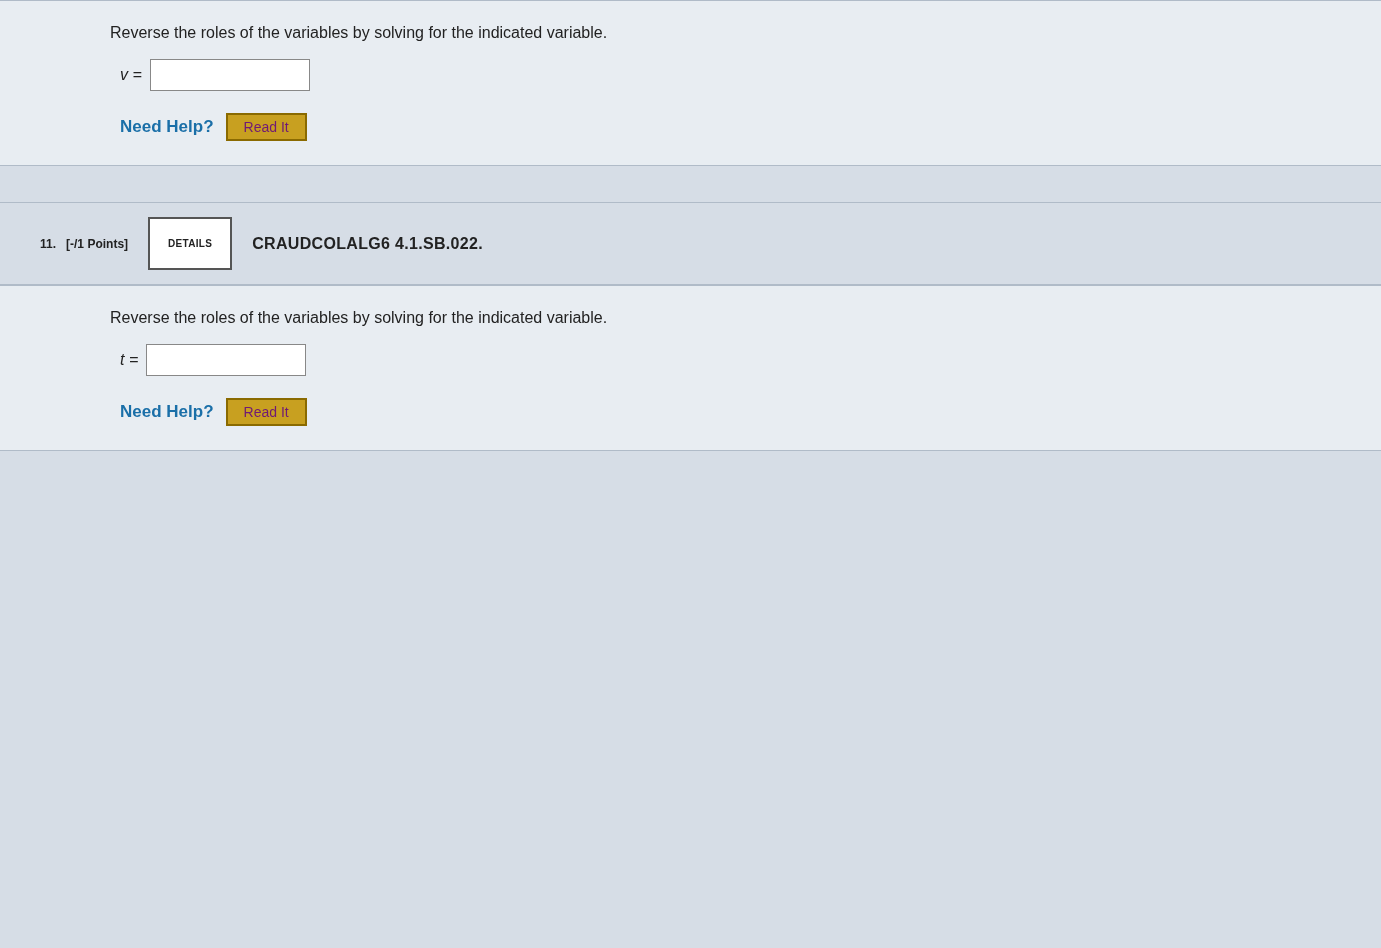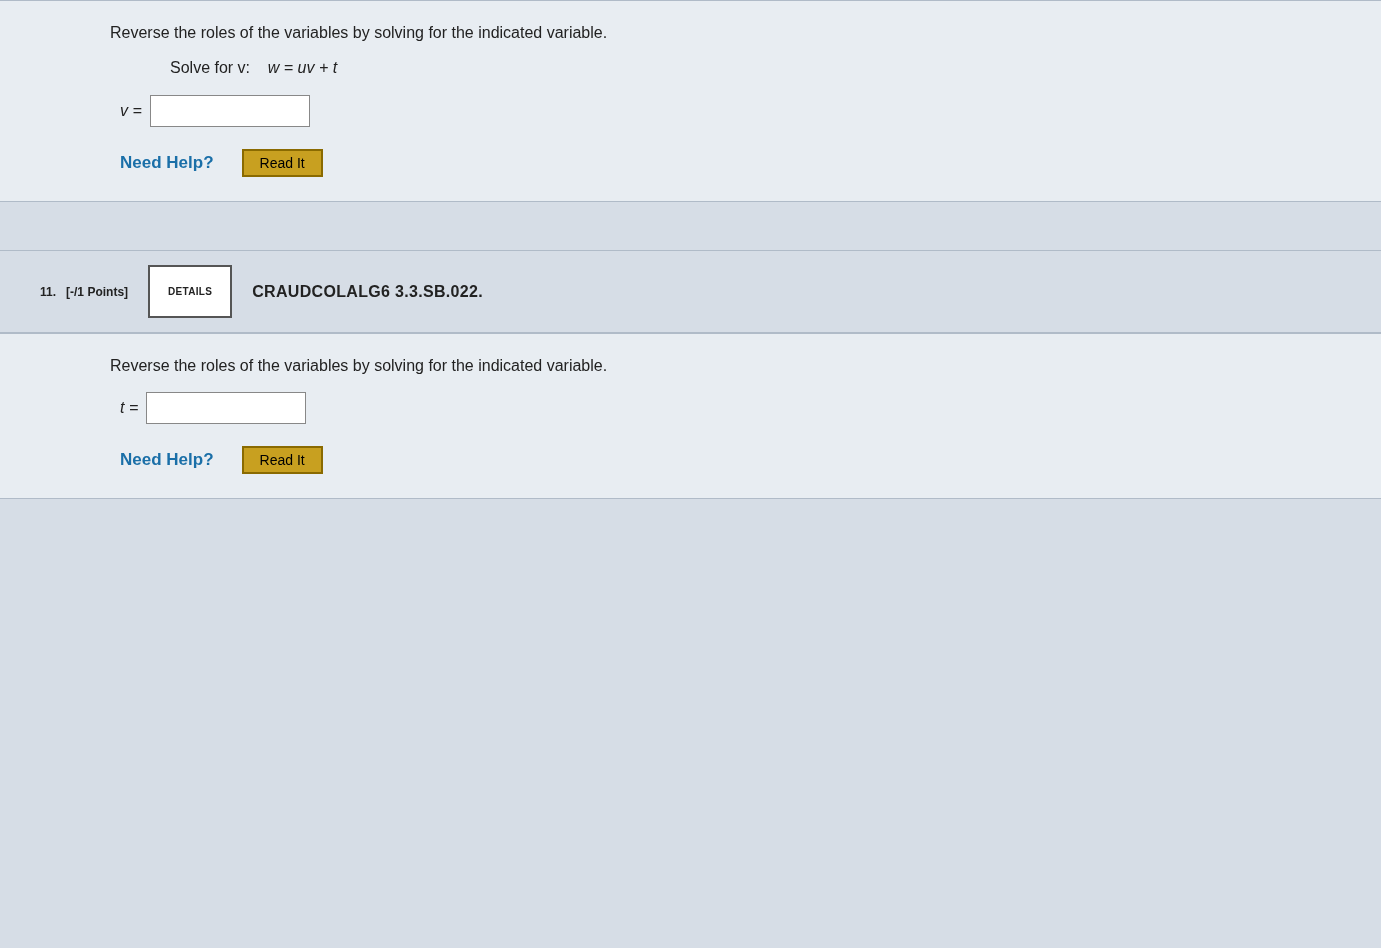--- a/index.html
+++ b/index.html
@@ -21,21 +21,21 @@
       width: 100%;
       padding: 0;
     }
 
     
     .problem-card {
       background-color: #e8edf2;
       border-top: 1px solid #b0bbc8;
       border-bottom: 1px solid #b0bbc8;
       padding: 20px 110px 24px 110px;
-      margin-bottom: 12px;
+      margin-bottom: 0;
     }
 
     .problem-instruction {
       font-size: 16px;
       color: #222;
       margin-bottom: 14px;
       line-height: 1.5;
     }
 
     .solve-for-line {
@@ -64,33 +64,33 @@
       height: 32px;
       border: 1px solid #888;
       background: #fff;
       padding: 0 6px;
       font-size: 15px;
     }
 
     .need-help-row {
       display: flex;
       align-items: center;
-      gap: 28px;
+      gap: 12px;
       margin-left: 10px;
     }
 
     .need-help-text {
       font-size: 17px;
       font-weight: bold;
       color: #1a6fa8;
     }
 
     .read-it-btn {
       background-color: #c8a020;
-      color: #000000;
+      color: #701a75;
       border: 2px solid #8a6a00;
       padding: 4px 16px;
       font-size: 14px;
       cursor: pointer;
       font-weight: normal;
       text-align: center;
     }
 
     
     .spacer {
@@ -139,44 +139,40 @@
       font-style: italic;
     }
   </style>
 </head>
 <body>
 
 <div class="page-container">
 
   <div class="problem-card">
     <div class="problem-instruction">Reverse the roles of the variables by solving for the indicated variable.</div>
-    <div class="solve-for-line">
-      <span>Solve for v:</span>
-      &nbsp;&nbsp;&nbsp;<span class="math">w = uv + t</span>
-    </div>
     <div class="answer-row">
       <span class="variable-label math">v =</span>
       <input class="answer-input" type="text" style="">
     </div>
     <div class="need-help-row">
       <span class="need-help-text">Need Help?</span>
       <button class="read-it-btn">Read It</button>
     </div>
   </div>
 
   <div class="spacer"></div>
 
   <div class="problem-header">
     <span class="problem-number">
       <span>11.</span>
       &nbsp;
       <span>[-/1 Points]</span>
     </span>
     <button class="details-btn">DETAILS</button>
-    <span class="problem-code">CRAUDCOLALG6 3.3.SB.022.</span>
+    <span class="problem-code">CRAUDCOLALG6 4.1.SB.022.</span>
   </div>
 
   <div class="problem-card">
     <div class="problem-instruction">Reverse the roles of the variables by solving for the indicated variable.</div>
     <div class="answer-row">
       <span class="variable-label math">t =</span>
       <input class="answer-input" type="text" style="">
     </div>
     <div class="need-help-row">
       <span class="need-help-text">Need Help?</span>

